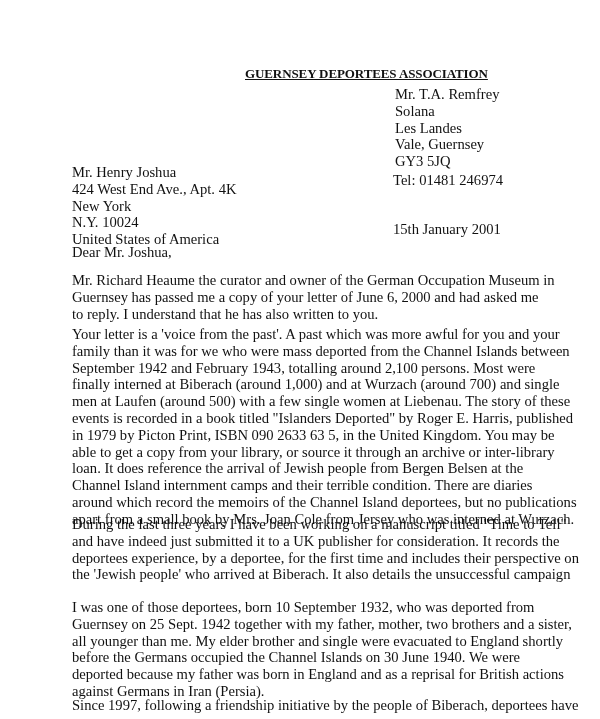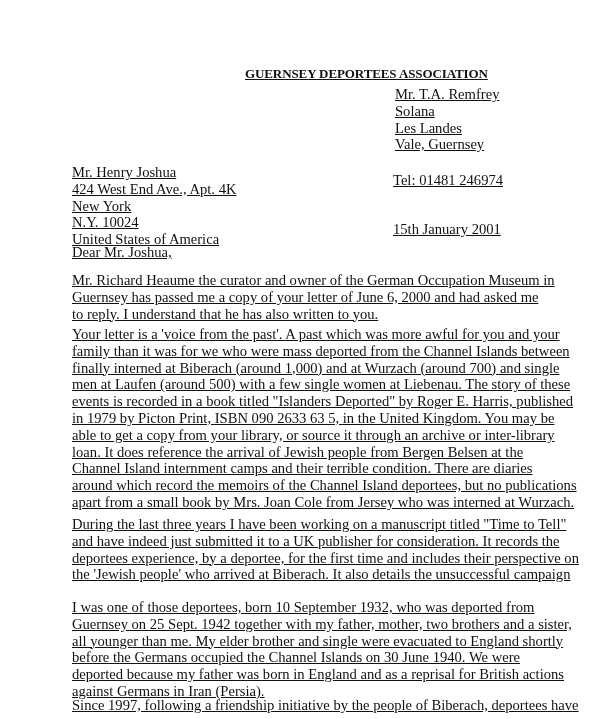--- a/index.html
+++ b/index.html
@@ -1,21 +1,21 @@
 <!DOCTYPE html>
 <html><head>
   <meta charset="utf-8">
   <style>
     html, body { margin: 0; padding: 0; background: #ffffff; }
     body {
       width: 600px; height: 719px; overflow: hidden; position: relative;
       font-family: "Liberation Serif", "DejaVu Serif", serif;
       color: #111111; font-size: 14.6px; line-height: 16.8px;
     }
-    .abs { position: absolute; text-decoration: underline; }
+    .abs { position: absolute; }
     .heading {
       left: 245px; top: 22px; font-weight: bold; text-decoration: underline;
       font-size: 13px; letter-spacing: -0.1px; white-space: nowrap; margin-top: 44px;
     }
     .sender { left: 395px; top: 86px; }
     .sender div, .recipient div { white-space: nowrap; }
     .recipient { left: 72px; top: 164px; }
     .tel { left: 393px; top: 172px; white-space: nowrap; }
     .date { left: 393px; top: 221px; white-space: nowrap; }
     .salutation { left: 72px; top: 244px; white-space: nowrap; }
@@ -30,20 +30,21 @@
 </head>
 <body>
 
 <div class="abs heading">GUERNSEY DEPORTEES ASSOCIATION</div>
 
 <div class="abs sender">
   <div>Mr. T.A. Remfrey</div>
   <div>Solana</div>
   <div>Les Landes</div>
   <div>Vale, Guernsey</div>
+  <div>GY3 5JQ</div>
 </div>
 
 <div class="abs recipient">
   <div>Mr. Henry Joshua</div>
   <div>424 West End Ave., Apt. 4K</div>
   <div>New York</div>
   <div>N.Y. 10024</div>
   <div>United States of America</div>
 </div>
 
@@ -54,20 +55,21 @@
 
 <div class="abs para" id="p1">
   <div>Mr. Richard Heaume the curator and owner of the German Occupation Museum in</div>
   <div>Guernsey has passed me a copy of your letter of June 6, 2000 and had asked me</div>
   <div>to reply.   I understand that he has also written to you.</div>
 </div>
 
 <div class="abs para" id="p2">
   <div>Your letter is a 'voice from the past'.   A past which was more awful for you and your</div>
   <div>family than it was for we who were mass deported from the Channel Islands between</div>
+  <div>September 1942 and February 1943, totalling around 2,100 persons.   Most were</div>
   <div>finally interned at Biberach (around 1,000) and at Wurzach (around 700) and single</div>
   <div>men at Laufen (around 500) with a few single women at Liebenau.   The story of these</div>
   <div>events is recorded in a book titled "Islanders Deported" by Roger E. Harris, published</div>
   <div>in 1979 by Picton Print, ISBN 090 2633 63 5, in the United Kingdom.   You may be</div>
   <div>able to get a copy from your library, or source it through an archive or inter-library</div>
   <div>loan.   It does reference the arrival of Jewish people from Bergen Belsen at the</div>
   <div>Channel Island internment camps and their terrible condition.   There are diaries</div>
   <div>around which record the memoirs of the Channel Island deportees, but no publications</div>
   <div>apart from a small book by Mrs. Joan Cole from Jersey who was interned at Wurzach.</div>
 </div>

